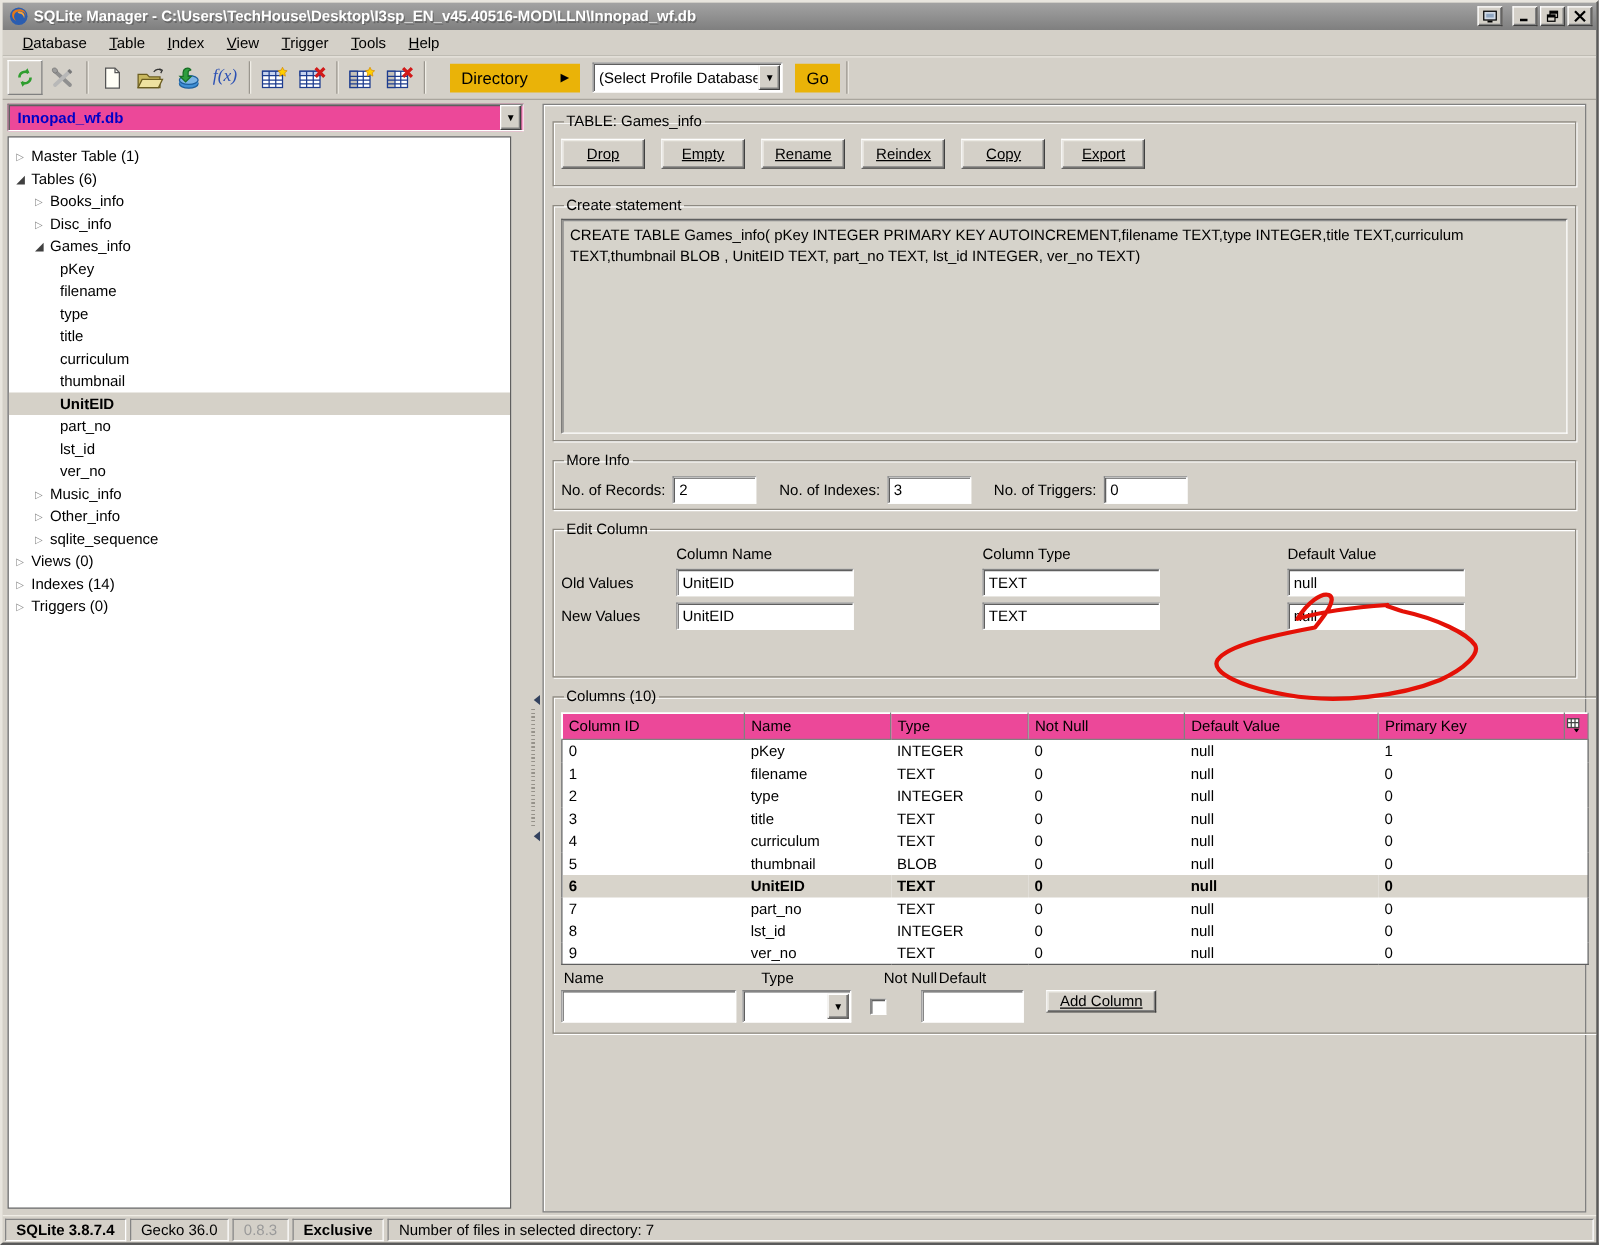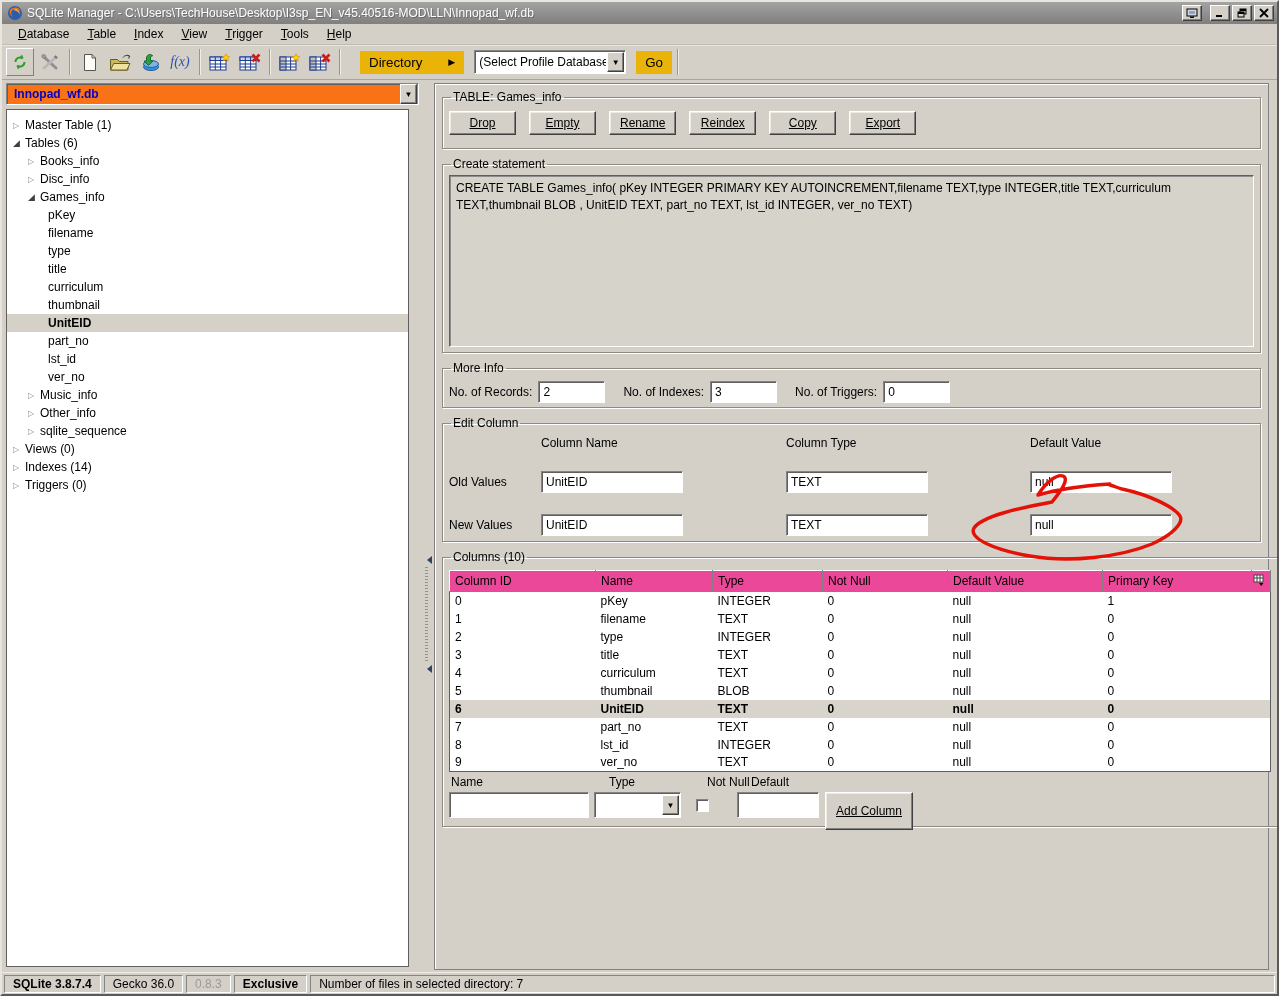--- a/index.html
+++ b/index.html
@@ -7,21 +7,21 @@
   body { font-family:"Liberation Sans", sans-serif; font-size:12px; color:#000; }
 
   .window { position:relative; width:1279px; height:996px; background:#d4d0c8;
             border:2px solid; border-color:#e8e5de #5a5a5a #5a5a5a #e8e5de;
             display:flex; flex-direction:column; overflow:hidden; }
 
   
   .titlebar { height:22px; background:linear-gradient(#a3a3a3,#7f7f7f);
               display:flex; align-items:center; padding:0 3px; flex:0 0 auto; }
   .titlebar .app-icon { width:16px; height:16px; margin:0 4px 0 2px; flex:0 0 auto; }
-  .titlebar .title { color:#fff; font-weight:normal; font-size:12px; white-space:nowrap;
+  .titlebar .title { color:#fff; font-weight:bold; font-size:12px; white-space:nowrap;
                      overflow:hidden; flex:1; text-shadow:1px 1px 0 rgba(0,0,0,.25); }
   .winbtns { display:flex; gap:2px; align-items:center; }
   .winbtn { width:20px; height:16px; background:#d4d0c8; border:1px solid;
             border-color:#fff #404040 #404040 #fff; box-shadow:inset -1px -1px 0 #808080;
             display:flex; align-items:center; justify-content:center; }
   .winbtn.gap { margin-left:6px; }
 
   
   .menubar { height:21px; display:flex; align-items:center; padding-left:8px; gap:2px;
              border-bottom:1px solid #bfbcb4; flex:0 0 auto; }
@@ -44,21 +44,21 @@
   .combo .combo-text { flex:1; padding:0 4px; white-space:nowrap; overflow:hidden; }
   .combo-btn { width:17px; height:20px; margin:1px; background:#d4d0c8; border:1px solid;
                border-color:#fff #404040 #404040 #fff; box-shadow:inset -1px -1px 0 #808080;
                display:flex; align-items:center; justify-content:center; font-size:8px; flex:0 0 auto; }
   .go-btn { margin-left:8px; padding:3px 8px; background:#eab308; border:1px solid transparent; }
 
   
   .main { flex:1; display:flex; min-height:0; }
   .left-panel { width:418px; flex:0 0 auto; display:flex; flex-direction:column;
                 padding:3px 0 5px 4px; }
-  .db-select { width:413px; height:22px; background:#f97316; border:1px solid; flex:0 0 auto;
+  .db-select { width:413px; height:22px; background:#ec4899; border:1px solid; flex:0 0 auto;
                border-color:#848484 #fff #fff #848484; box-shadow:inset 1px 1px 0 #5f5f5f;
                display:flex; align-items:center; }
   .db-select .db-name { flex:1; padding:0 7px; color:#0000c8; font-weight:bold; }
   .tree-box { width:403px; flex:1; margin-top:4px; background:#fff;
               border:1px solid #5f5f5f; overflow:hidden; padding-top:6px; }
   .tree-row { height:18px; display:flex; align-items:center; white-space:nowrap; }
   .tree-row.lvl0 { padding-left:6px; }
   .tree-row.lvl1 { padding-left:21px; }
   .tree-row.lvl2 { padding-left:41px; }
   .tree-row.selected { background:#d5d1c8; font-weight:bold; }
@@ -98,21 +98,21 @@
   .fs-moreinfo { height:47px; }
   .mi-row { display:flex; align-items:center; margin-top:2px; }
   .mi-row label { white-space:nowrap; }
   .field { height:22px; background:#fff; border:1px solid;
            border-color:#848484 #fff #fff #848484; box-shadow:inset 1px 1px 0 #5f5f5f;
            padding:0 4px; display:flex; align-items:center; }
   .mi-field { width:67px; margin-left:6px; }
   .mi-gap1 { width:18px; } .mi-gap2 { width:18px; }
 
   .fs-edit { height:126px; }
-  .ec-grid { display:grid; grid-template-columns:92px 245px 244px 160px; row-gap:21px;
+  .ec-grid { display:grid; grid-template-columns:92px 245px 244px 160px; row-gap:5px;
              align-items:center; margin-top:2px; }
   .ec-head { font-size:12px; }
   .ec-field { width:142px; }
 
   .fs-columns { height:277px; }
   .cols-table { border-collapse:collapse; table-layout:fixed; width:821px; margin-top:2px;
                 background:#fff; border:1px solid #5f5f5f; }
   .cols-table th { height:21px; background:#ec4899; font-weight:normal; text-align:left;
                    padding:0 5px; border:1px solid; border-color:#fff #808080 #808080 #fff;
                    overflow:hidden; white-space:nowrap; }
@@ -122,21 +122,21 @@
 
   .add-form { position:relative; height:54px; margin-top:3px; }
   .af-label { position:absolute; top:0; }
   .af-name-label { left:2px; } .af-type-label { left:160px; }
   .af-notnull-label { left:258px; } .af-default-label { left:302px; }
   .af-name { position:absolute; left:0; top:17px; width:140px; height:26px; }
   .af-combo { position:absolute; left:145px; top:17px; width:87px; height:26px; }
   .af-check { position:absolute; left:247px; top:24px; width:13px; height:13px; background:#fff;
               border:1px solid; border-color:#848484 #fff #fff #848484; box-shadow:inset 1px 1px 0 #5f5f5f; }
   .af-default { position:absolute; left:288px; top:17px; width:82px; height:26px; }
-  .af-btn { position:absolute; left:376px; top:17px; height:38px; }
+  .af-btn { position:absolute; left:388px; top:17px; height:18px; }
 
   
   .statusbar { height:22px; flex:0 0 auto; display:flex; align-items:center; gap:3px;
                padding:1px 2px; border-top:1px solid #f0ede6; }
   .seg { height:18px; border:1px solid; border-color:#848484 #fff #fff #848484;
          display:flex; align-items:center; padding:0 8px; white-space:nowrap; }
   .seg.b { font-weight:bold; }
   .seg.dim { color:#9a9a9a; }
   .seg.grow { flex:1; }
 

